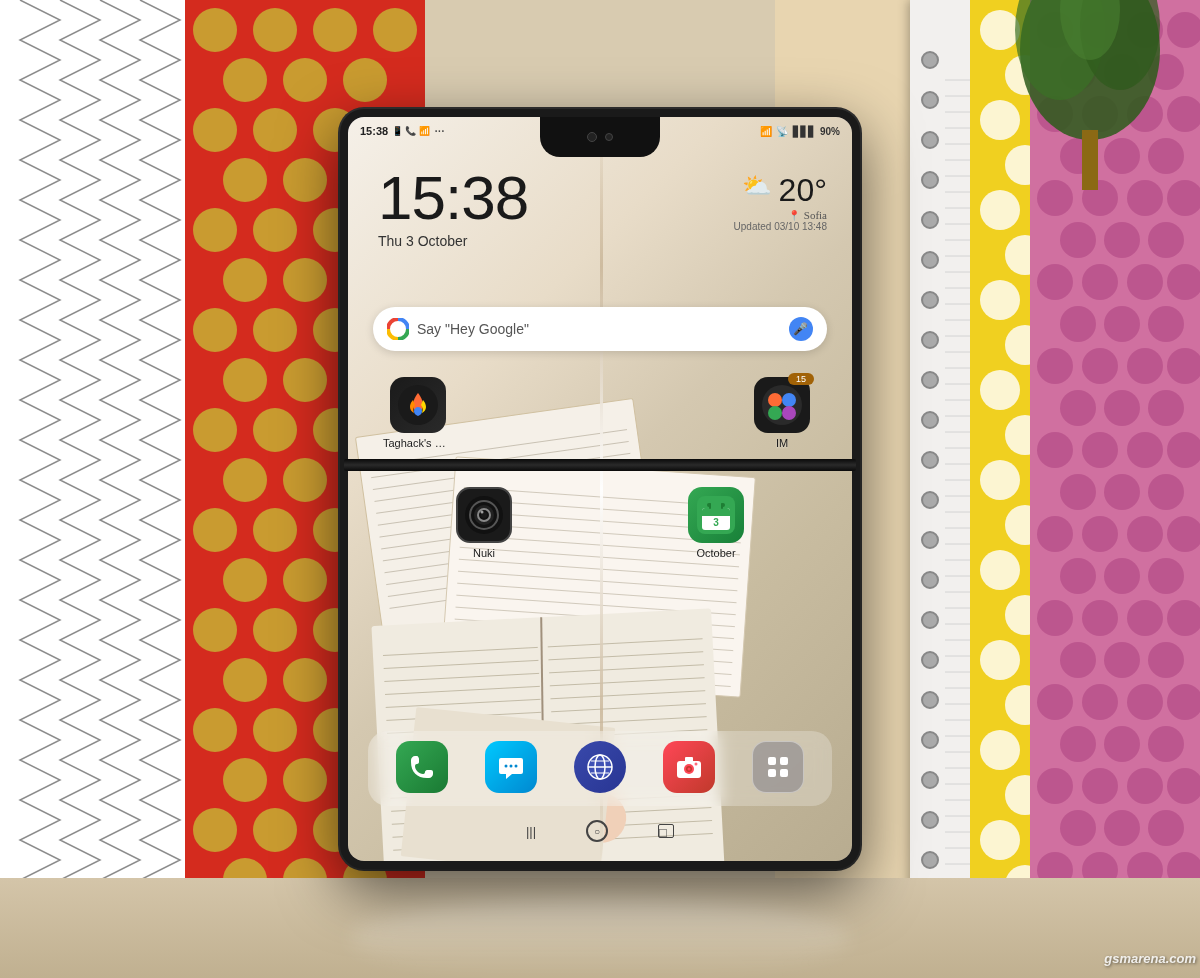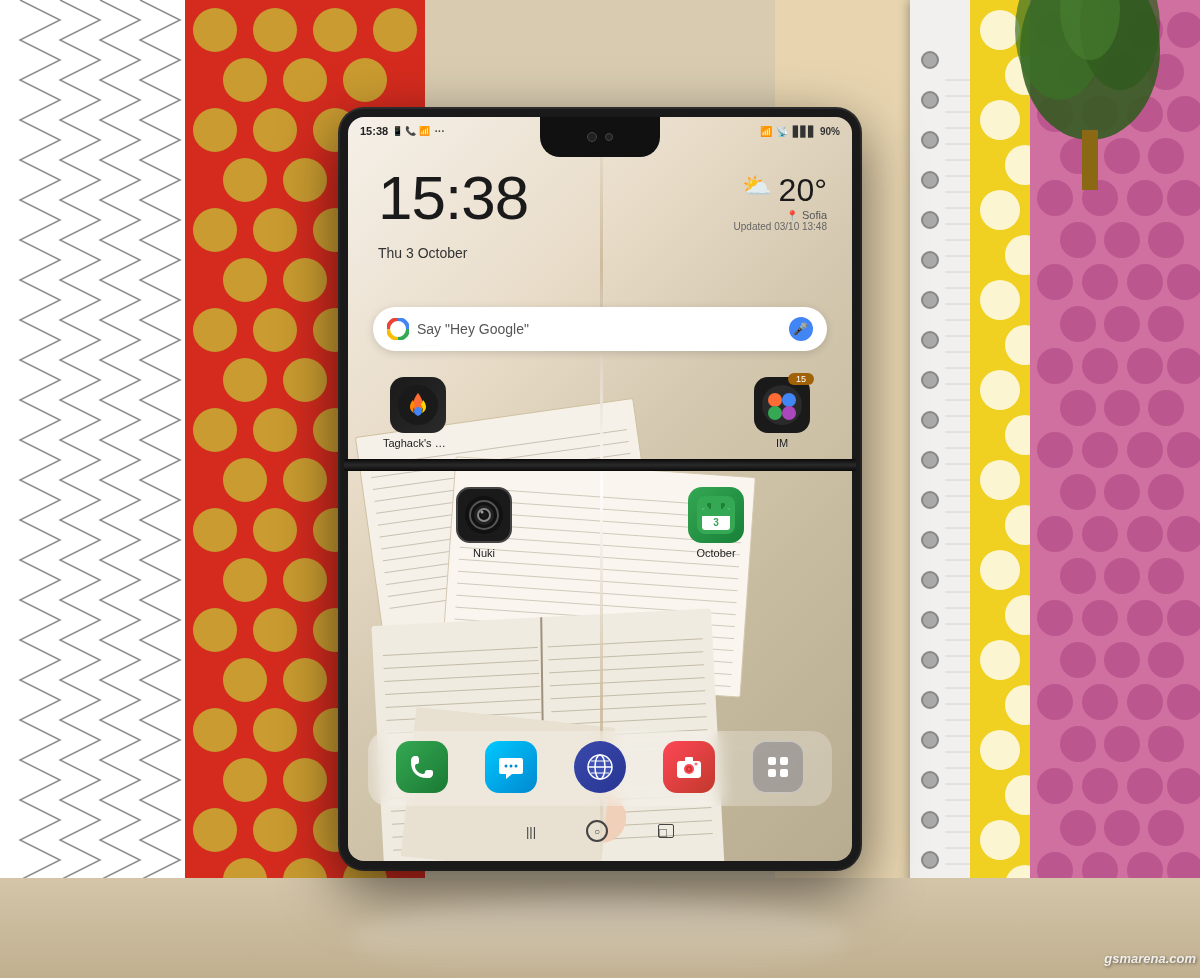--- a/index.html
+++ b/index.html
@@ -135,41 +135,42 @@
       font-size: 62px;
       font-weight: 300;
       color: #1a1a1a;
       letter-spacing: -1px;
       line-height: 1;
     }
 
     .clock-date {
       font-size: 14px;
       color: #333;
-      margin-top: 16px;
+      margin-top: 4px;
     }
 
     
     .weather-widget {
       position: absolute;
       top: 55px;
       right: 25px;
       z-index: 10;
       text-align: right;
     }
 
     .weather-temp {
       font-size: 32px;
       color: #1a1a1a;
       font-weight: 300;
     }
 
     .weather-city {
       font-size: 11px;
       color: #555;
+      font-family: Liberation Serif, serif;
     }
 
     .weather-updated {
       font-size: 10px;
       color: #666;
     }
 
     .weather-icon {
       font-size: 24px;
       display: inline-block;

